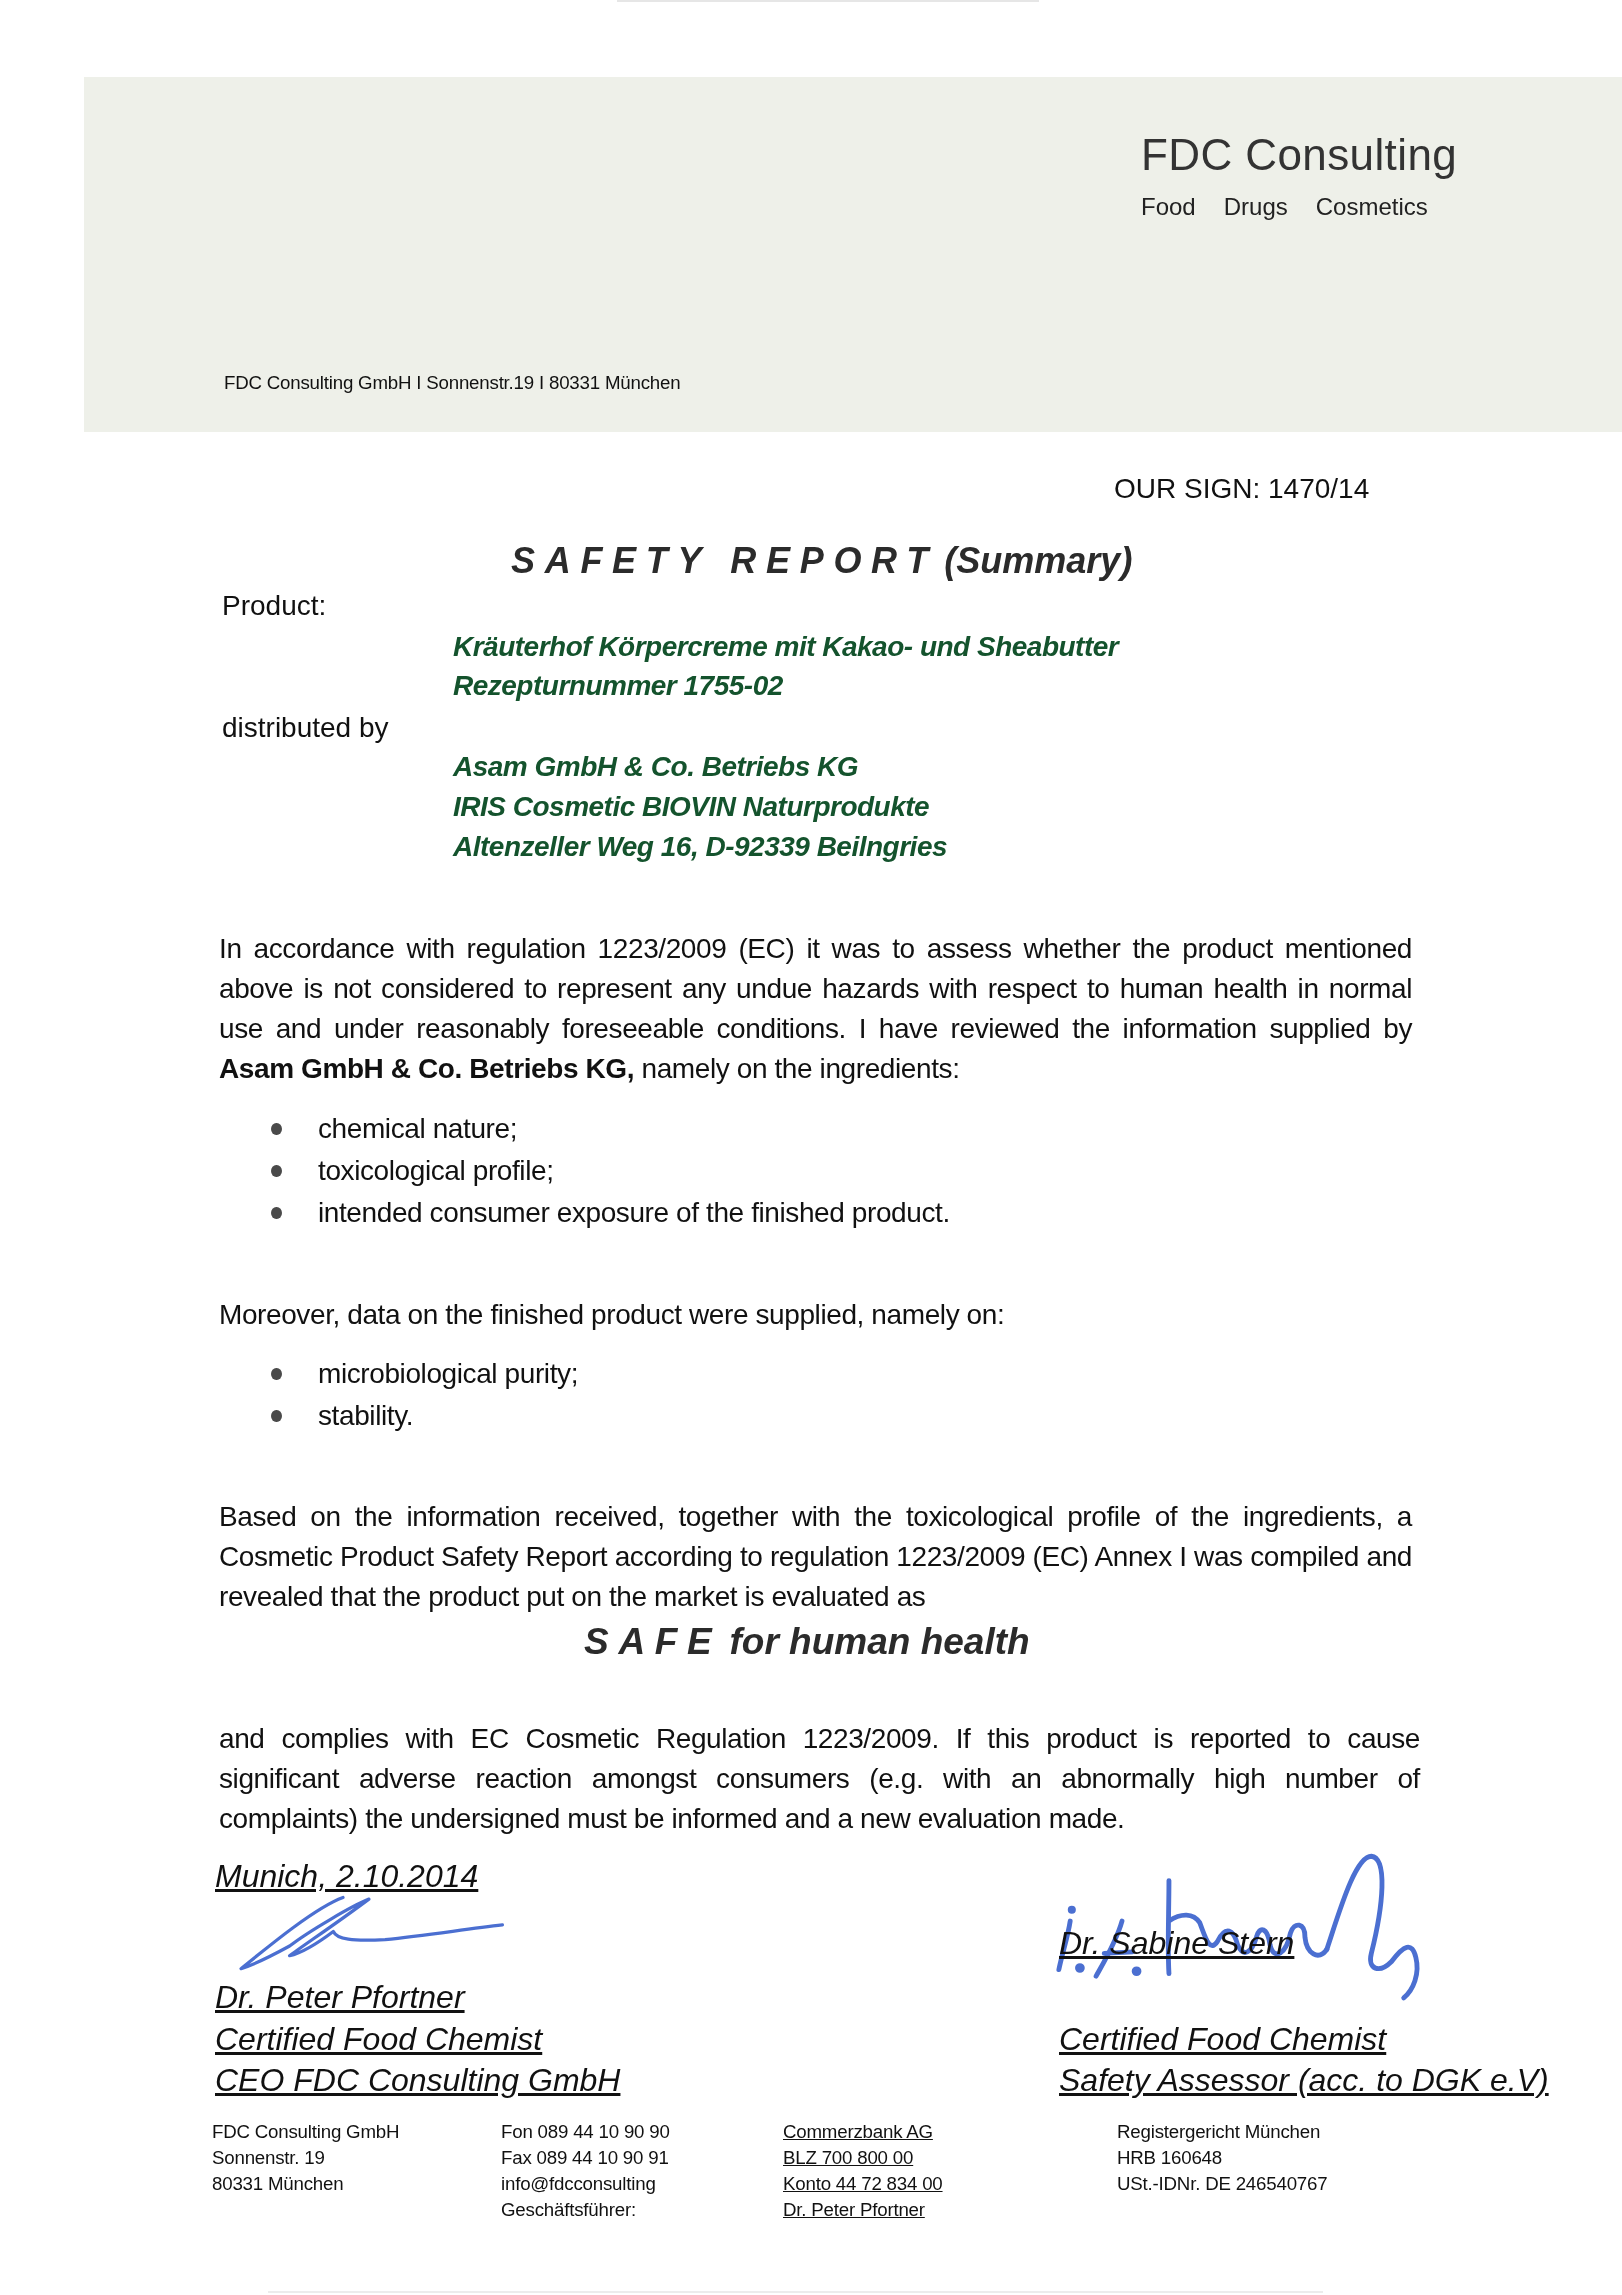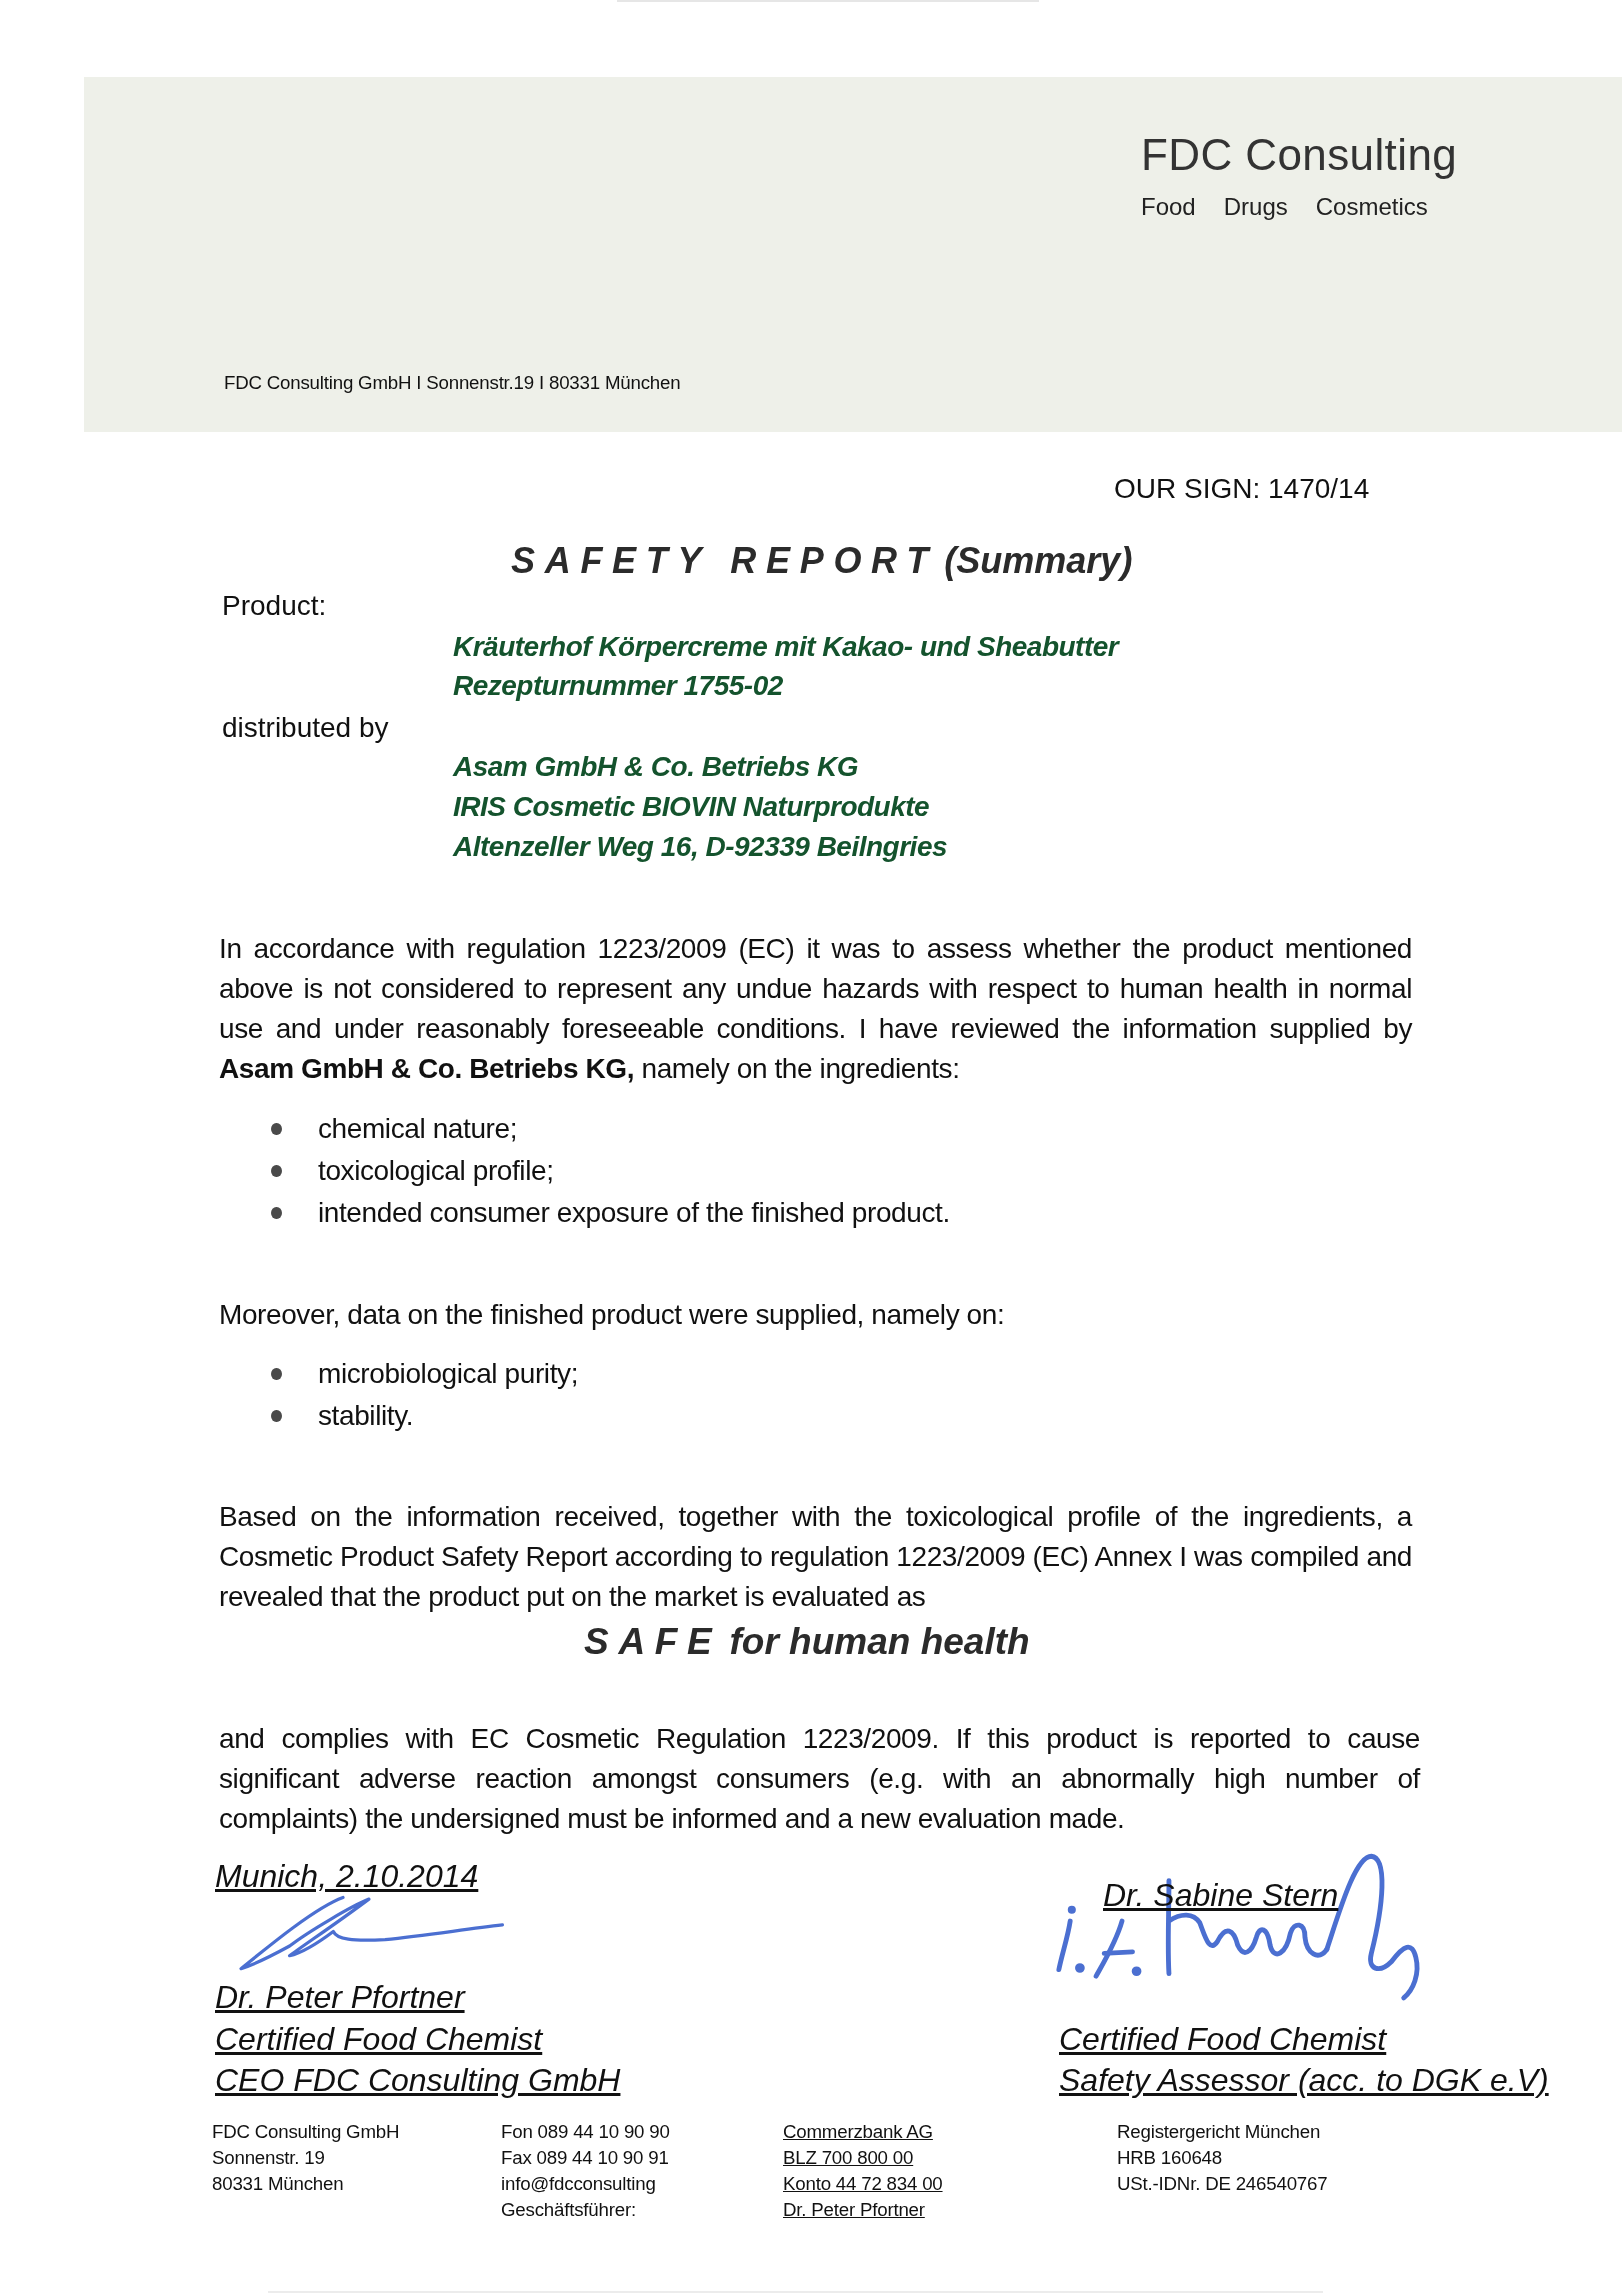--- a/index.html
+++ b/index.html
@@ -100,21 +100,21 @@
     <circle cx="30" cy="96" r="2" fill="#4b6fd1"></circle>
     <circle cx="40" cy="168" r="3" fill="#4b6fd1"></circle>
     <path d="M92 110 C 85 135, 70 160, 60 178"></path>
     <path d="M70 150 L 105 148"></path>
     <circle cx="110" cy="172" r="3" fill="#4b6fd1"></circle>
     <path d="M150 60 C 150 100, 148 140, 150 175 M 150 110 C 165 100, 180 100, 188 112 C 195 130, 200 150, 210 135 C 220 115, 230 120, 235 140 C 242 155, 252 150, 258 130 C 262 115, 272 118, 275 140 C 280 160, 295 150, 300 125 C 305 110, 318 112, 318 130 C 320 150, 335 160, 345 145"></path>
     <path d="M345 145 C 360 100, 380 30, 400 30 C 420 32, 415 90, 400 150 C 395 170, 410 175, 425 160 C 440 140, 450 135, 455 155 C 460 175, 452 195, 440 205"></path>
   </g>
 </svg>
 
-<div class="abs sig-text" style="left:1059px; top:1875px;margin-left:44px;">Dr. Sabine Stern</div>
+<div class="abs sig-text" style="left:1059px; top:1923px;">Dr. Sabine Stern</div>
 <div class="abs sig-text" style="left:1059px; top:2019px;">Certified Food Chemist</div>
 <div class="abs sig-text" style="left:1059px; top:2060px;">Safety Assessor (acc. to DGK e.V)</div>
 
 <div class="abs footer-col" style="left:212px; top:2119px;">
   <div>FDC Consulting GmbH</div>
   <div>Sonnenstr. 19</div>
   <div>80331 München</div>
 </div>
 <div class="abs footer-col" style="left:501px; top:2119px;">
   <div>Fon 089 44 10 90 90</div>

